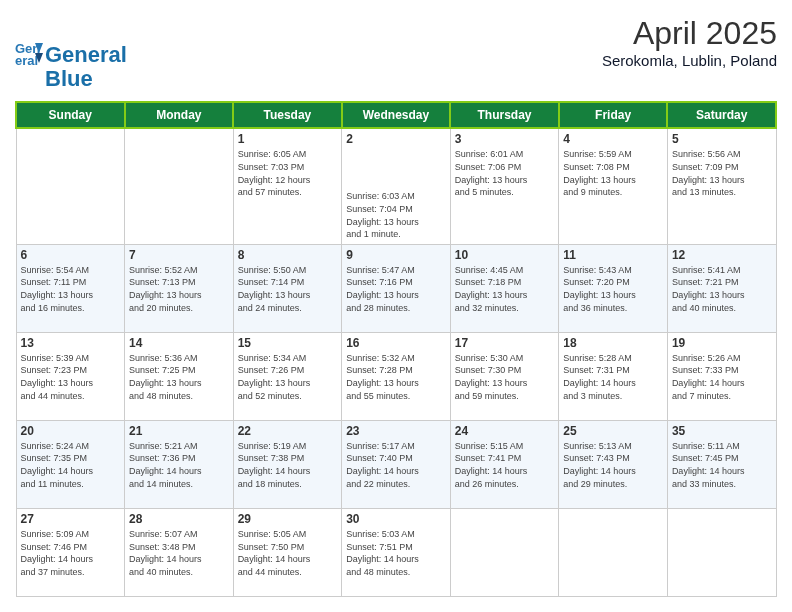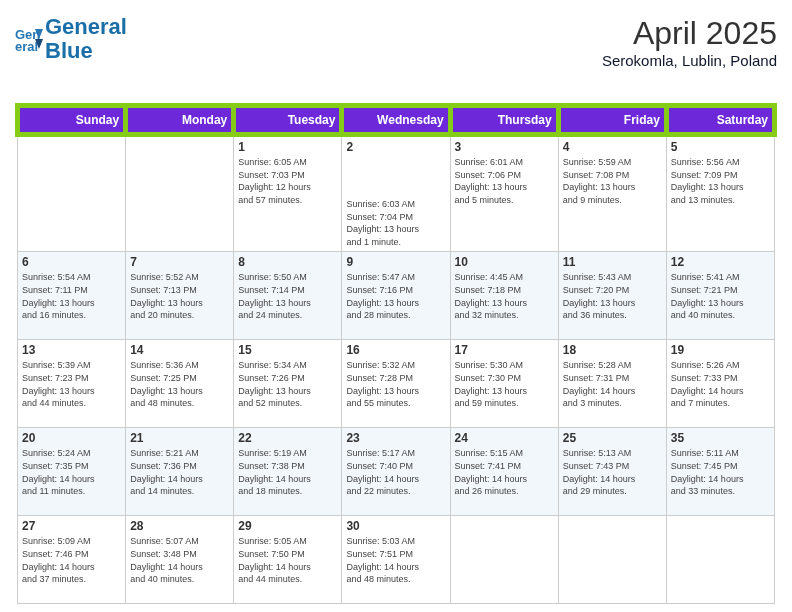--- a/index.html
+++ b/index.html
@@ -9,37 +9,37 @@
       font-family: Arial, sans-serif;
       background: #fff;
       overflow: hidden;
     }
     .page {
       width: 792px;
       height: 612px;
       padding: 15px;
       display: flex;
       flex-direction: column;
-      gap: 24px;
     }
     .header {
       display: flex;
       justify-content: space-between;
       align-items: flex-start;
       margin-bottom: 10px;
     }
     .logo {
       display: flex;
       align-items: center;
     }
     .logo-text {
       font-size: 22px;
       font-weight: bold;
       color: #333;
       line-height: 1.1;
+      margin-top: 28px;
     }
     .logo-text span {
       color: #1a6fa8;
     }
     .logo-icon {
       width: 28px;
       height: 28px;
       margin-right: 2px;
     }
     .title-block {
@@ -54,27 +54,27 @@
       font-size: 15px;
       color: #0f172a;
       font-weight: normal;
     }
     .calendar {
       width: 100%;
       border-collapse: collapse;
       flex: 1;
     }
     .calendar thead tr th {
-      background-color: #6d28d9;
+      background-color: #15803d;
       color: #fff;
       font-size: 12px;
       font-weight: bold;
       padding: 5px 4px;
-      text-align: right;
-      border: 5px solid #84cc16;
+      text-align: center;
+      border: 2px solid #84cc16;
     }
     .calendar tbody tr td {
       border: 1px solid #ccc;
       vertical-align: top;
       padding: 3px 4px;
       width: 107px;
       font-size: 9.5px;
       color: #333;
       height: 88px;
     }

